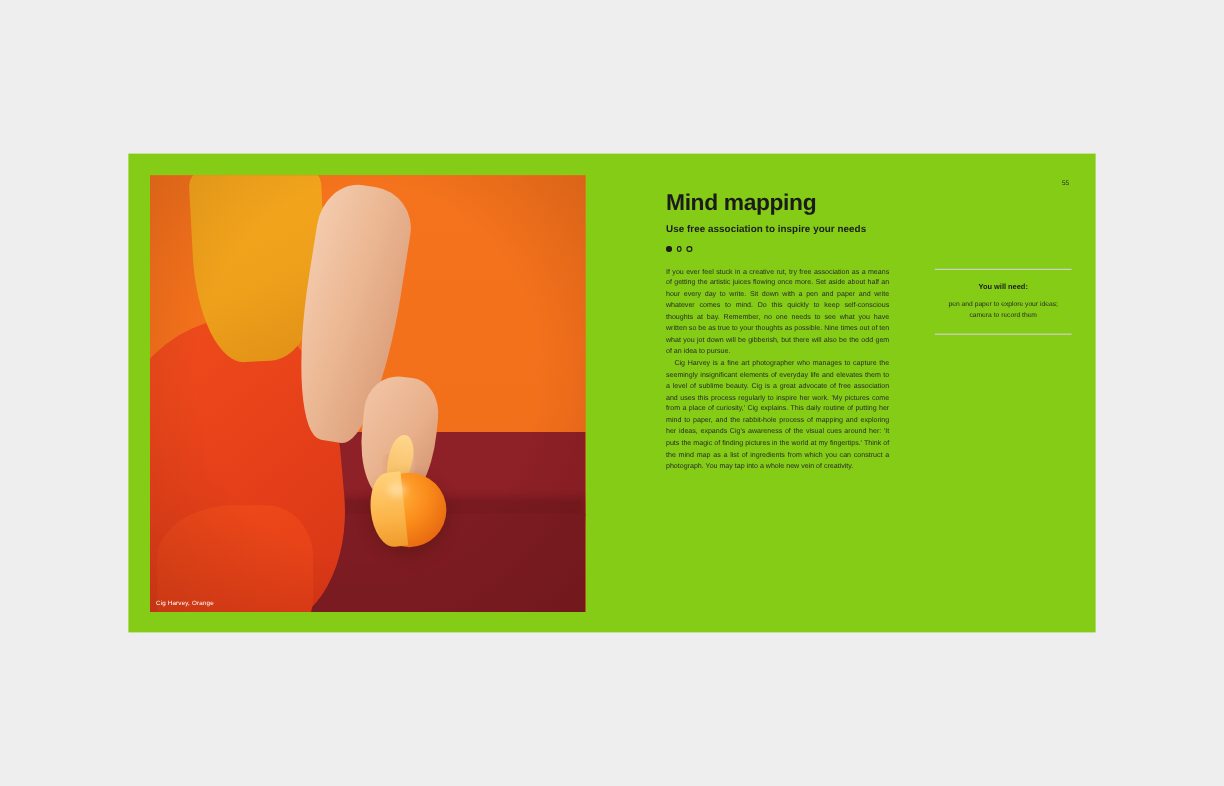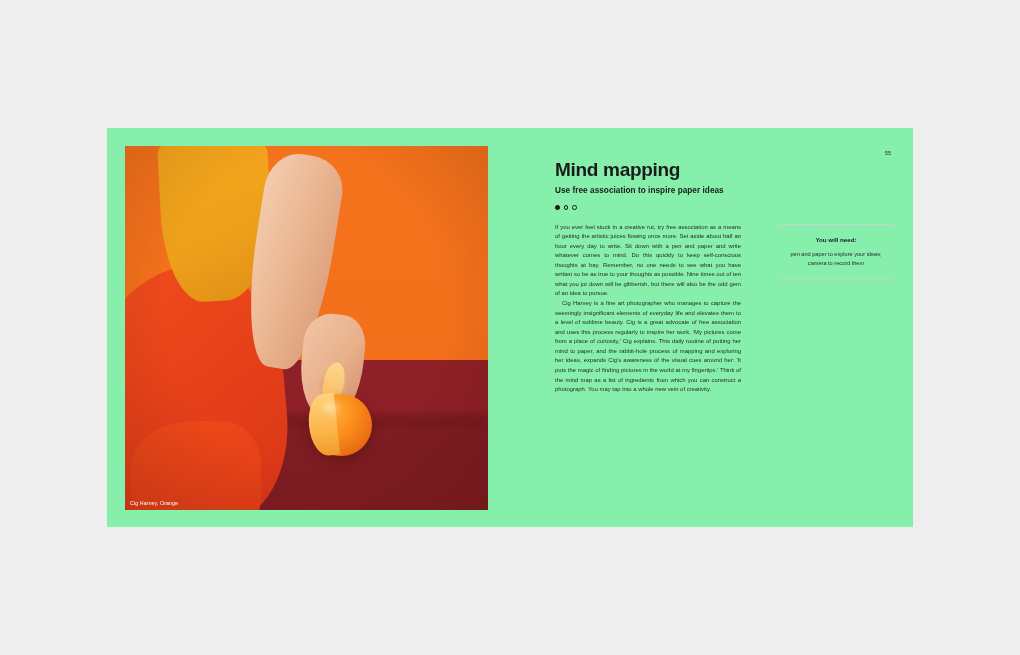--- a/index.html
+++ b/index.html
@@ -11,21 +11,21 @@
     overflow: hidden;
     font-family: "Liberation Sans", sans-serif;
   }
 
   #page-wrap {
     position: absolute;
     left: 107px;
     top: 128px;
     width: 806px;
     height: 399px;
-    background: #86efac;
+    background: #84cc16;
   }
 
   
   .photo {
     position: absolute;
     left: 18px;
     top: 18px;
     width: 363px;
     height: 364px;
     overflow: hidden;
@@ -301,21 +301,21 @@
     <div class="orange-peel"></div>
     <div class="highlight"></div>
     <div class="vignette"></div>
     <div class="photo-caption">Cig Harvey, Orange</div>
   </div>
 
   <div class="page-number">55</div>
 
   <div class="article">
     <h1 class="title">Mind mapping</h1>
-    <h2 class="subtitle">Use free association to inspire paper ideas</h2>
+    <h2 class="subtitle">Use free association to inspire your needs</h2>
     <div class="dots">
       <span class="dot filled"></span>
       <span class="dot"></span>
       <span class="dot"></span>
     </div>
     <p class="body-text">If you ever feel stuck in a creative rut, try free association as a means of getting the artistic juices flowing once more. Set aside about half an hour every day to write. Sit down with a pen and paper and write whatever comes to mind. Do this quickly to keep self-conscious thoughts at bay. Remember, no one needs to see what you have written so be as true to your thoughts as possible. Nine times out of ten what you jot down will be gibberish, but there will also be the odd gem of an idea to pursue.</p>
     <p class="body-text">Cig Harvey is a fine art photographer who manages to capture the seemingly insignificant elements of everyday life and elevates them to a level of sublime beauty. Cig is a great advocate of free association and uses this process regularly to inspire her work. 'My pictures come from a place of curiosity,' Cig explains. This daily routine of putting her mind to paper, and the rabbit-hole process of mapping and exploring her ideas, expands Cig's awareness of the visual cues around her: 'It puts the magic of finding pictures in the world at my fingertips.' Think of the mind map as a list of ingredients from which you can construct a photograph. You may tap into a whole new vein of creativity.</p>
   </div>
 
   <div class="needs-box">

